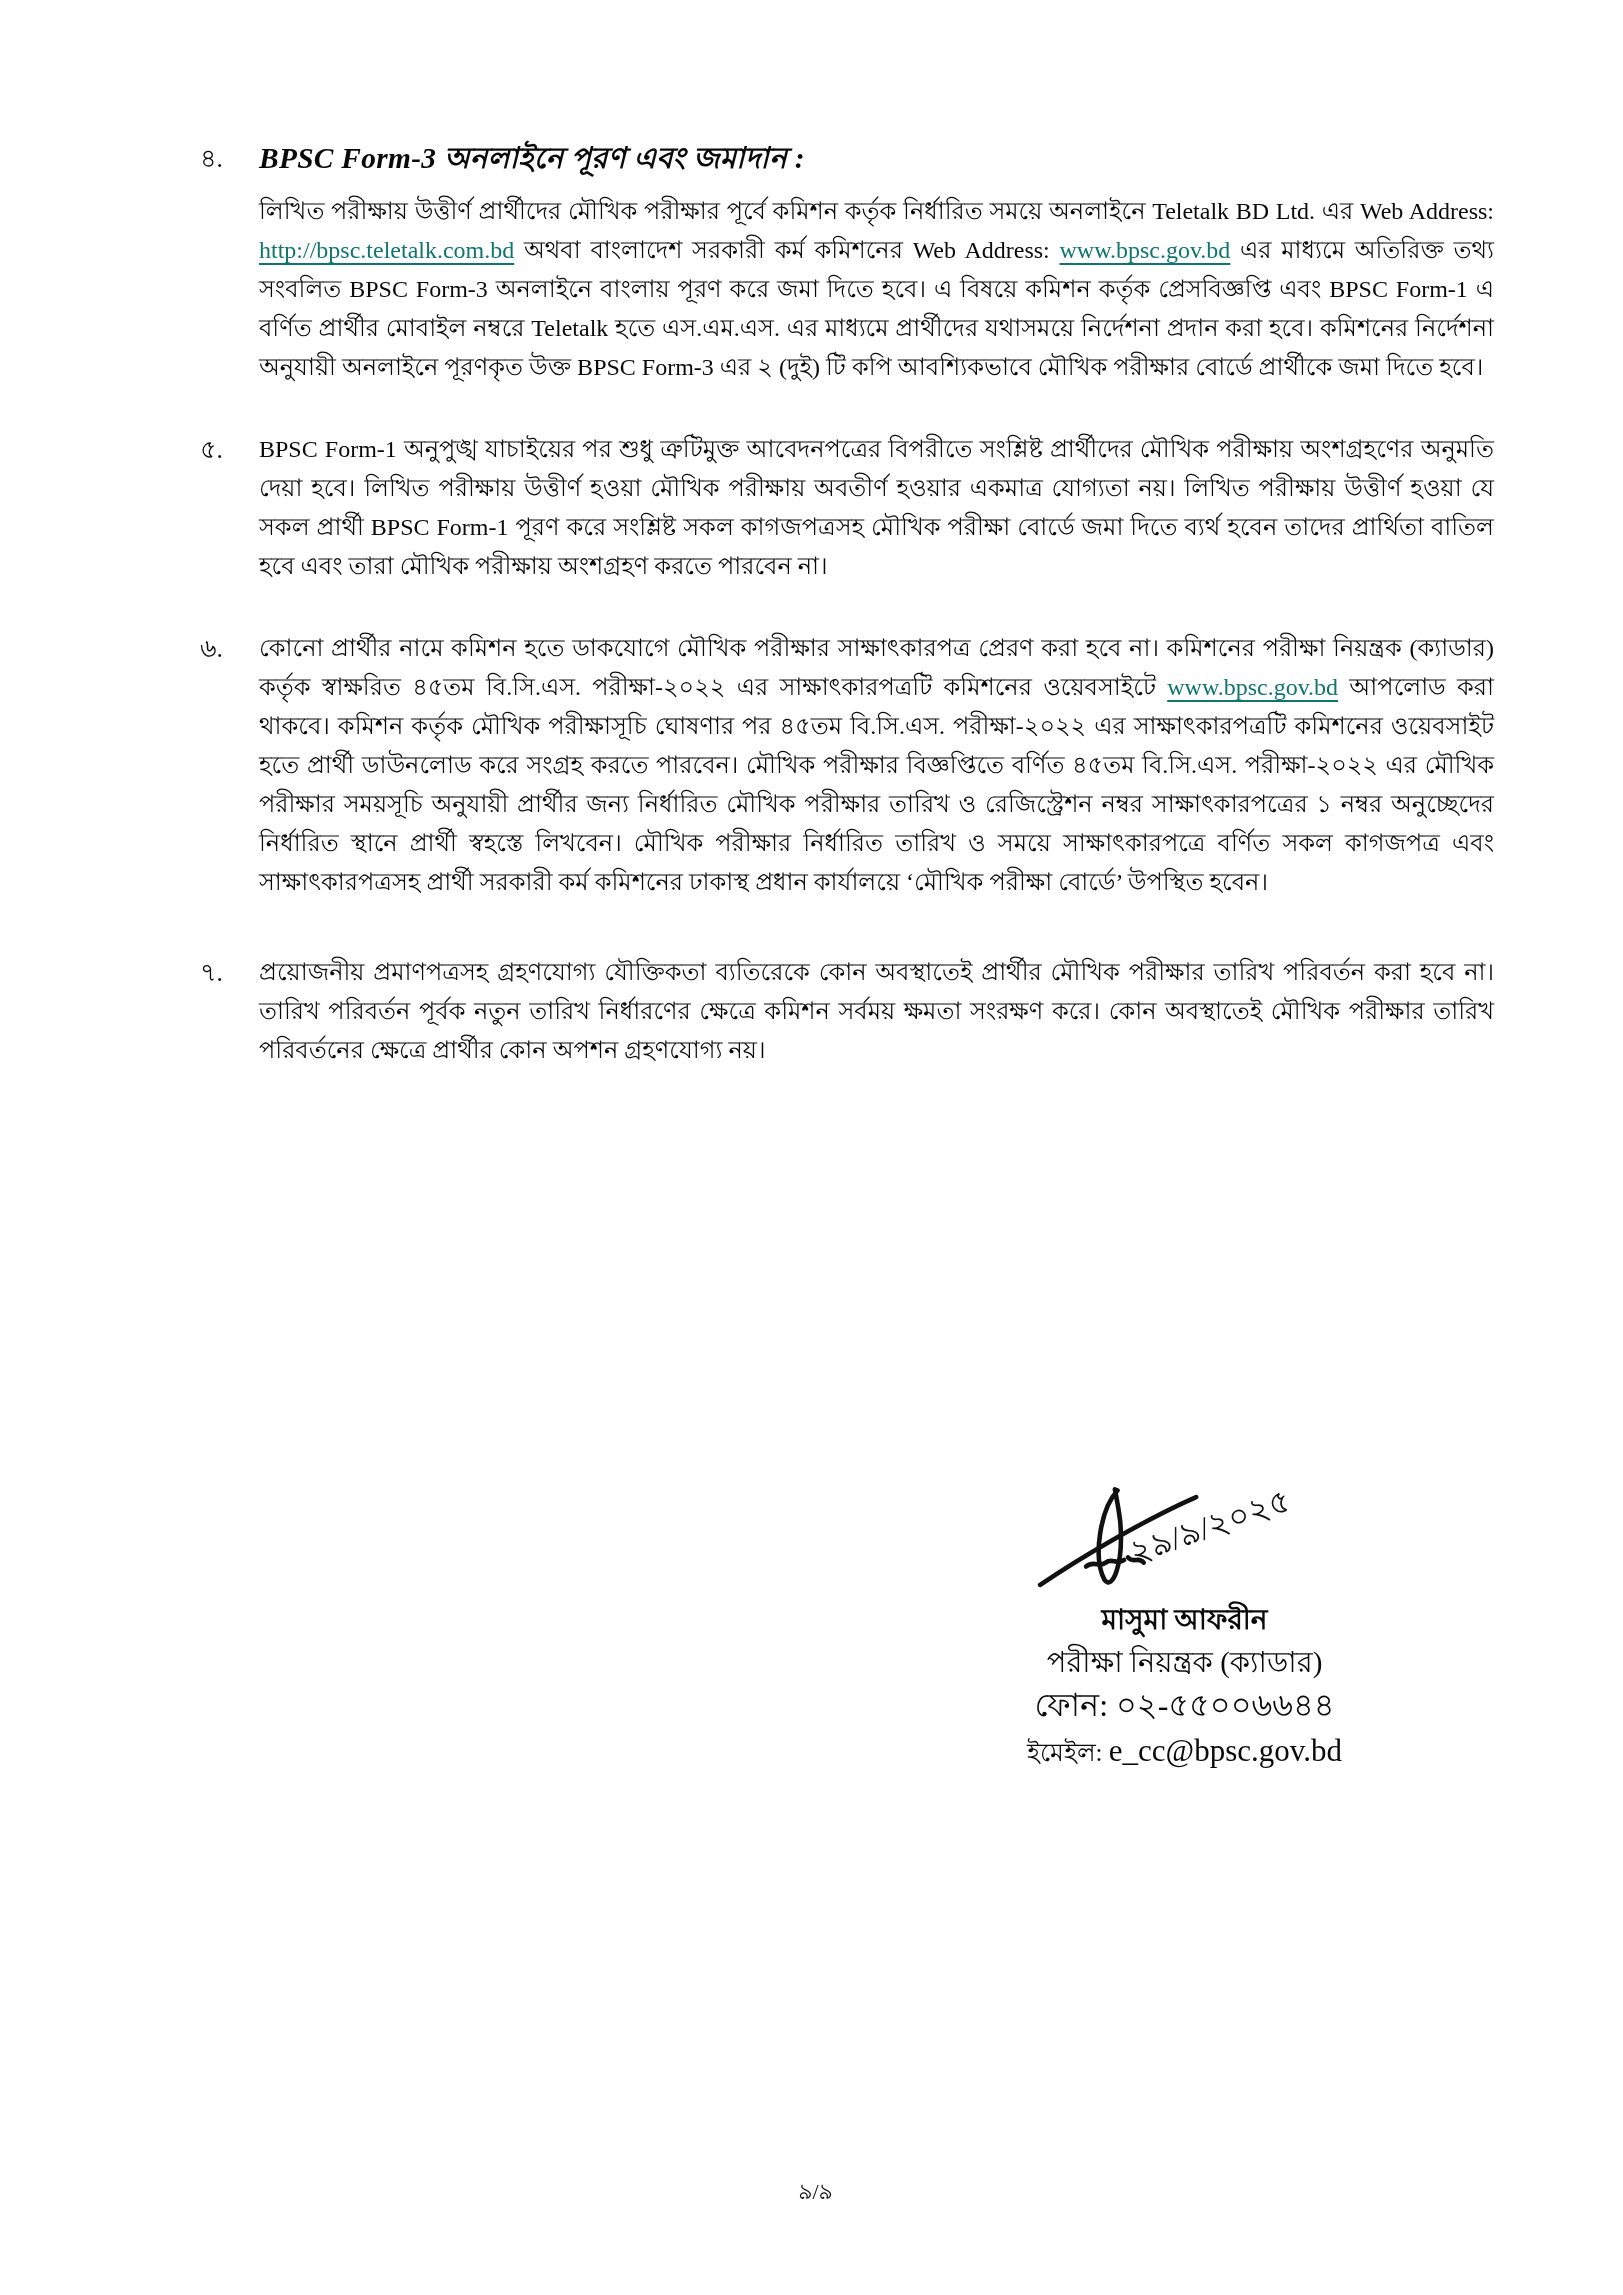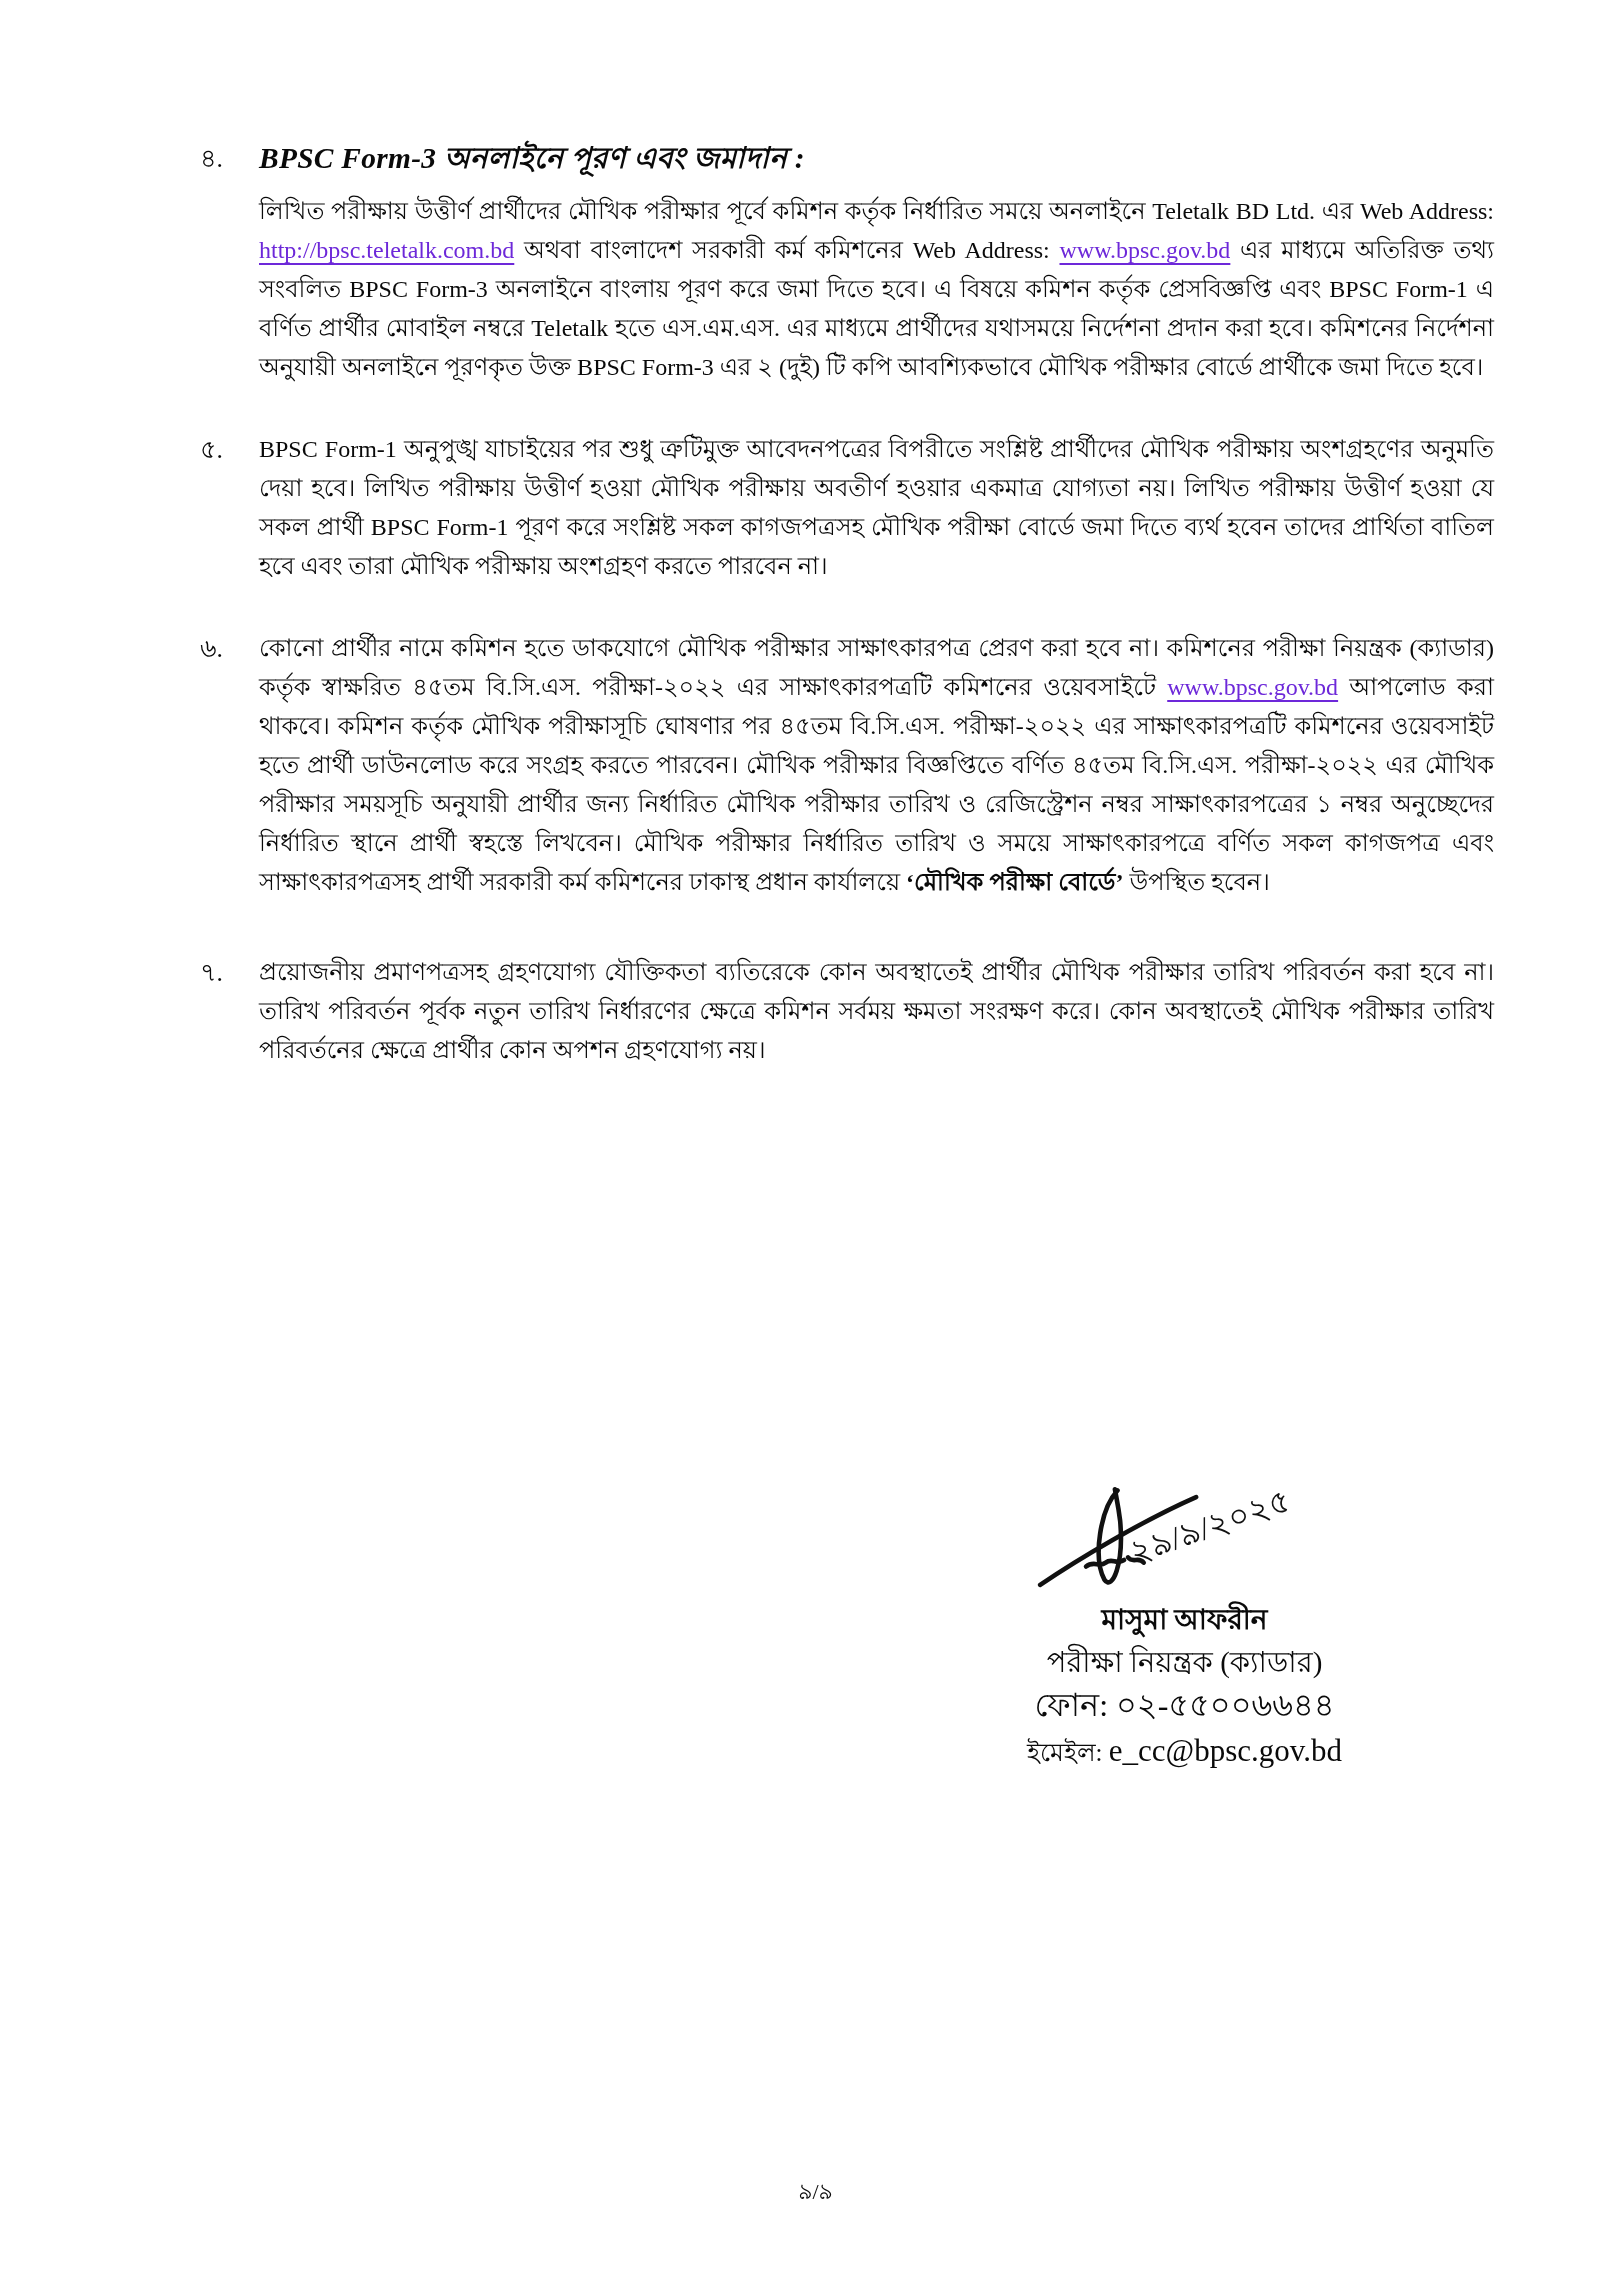--- a/index.html
+++ b/index.html
@@ -40,27 +40,27 @@
     letter-spacing: 0.3px;
     font-style: italic;
   }
   .para {
     margin: 0;
     font-size: 24px;
     line-height: 39px;
     text-align: justify;
   }
   .para .link {
-    color: #6d28d9;
+    color: #0f766e;
     text-decoration: underline;
     text-decoration-thickness: 2px;
     text-underline-offset: 4.6px;
     cursor: pointer;
   }
-  .para .bold { font-weight: bold; }
+  .para .bold { font-weight: normal; }
   .sign-block {
     position: absolute;
     top: 1480px;
     left: 916px;
     width: 537px;
     text-align: center;
   }
   .scribble {
     display: block;
     margin: 0 auto 1.3px auto;

